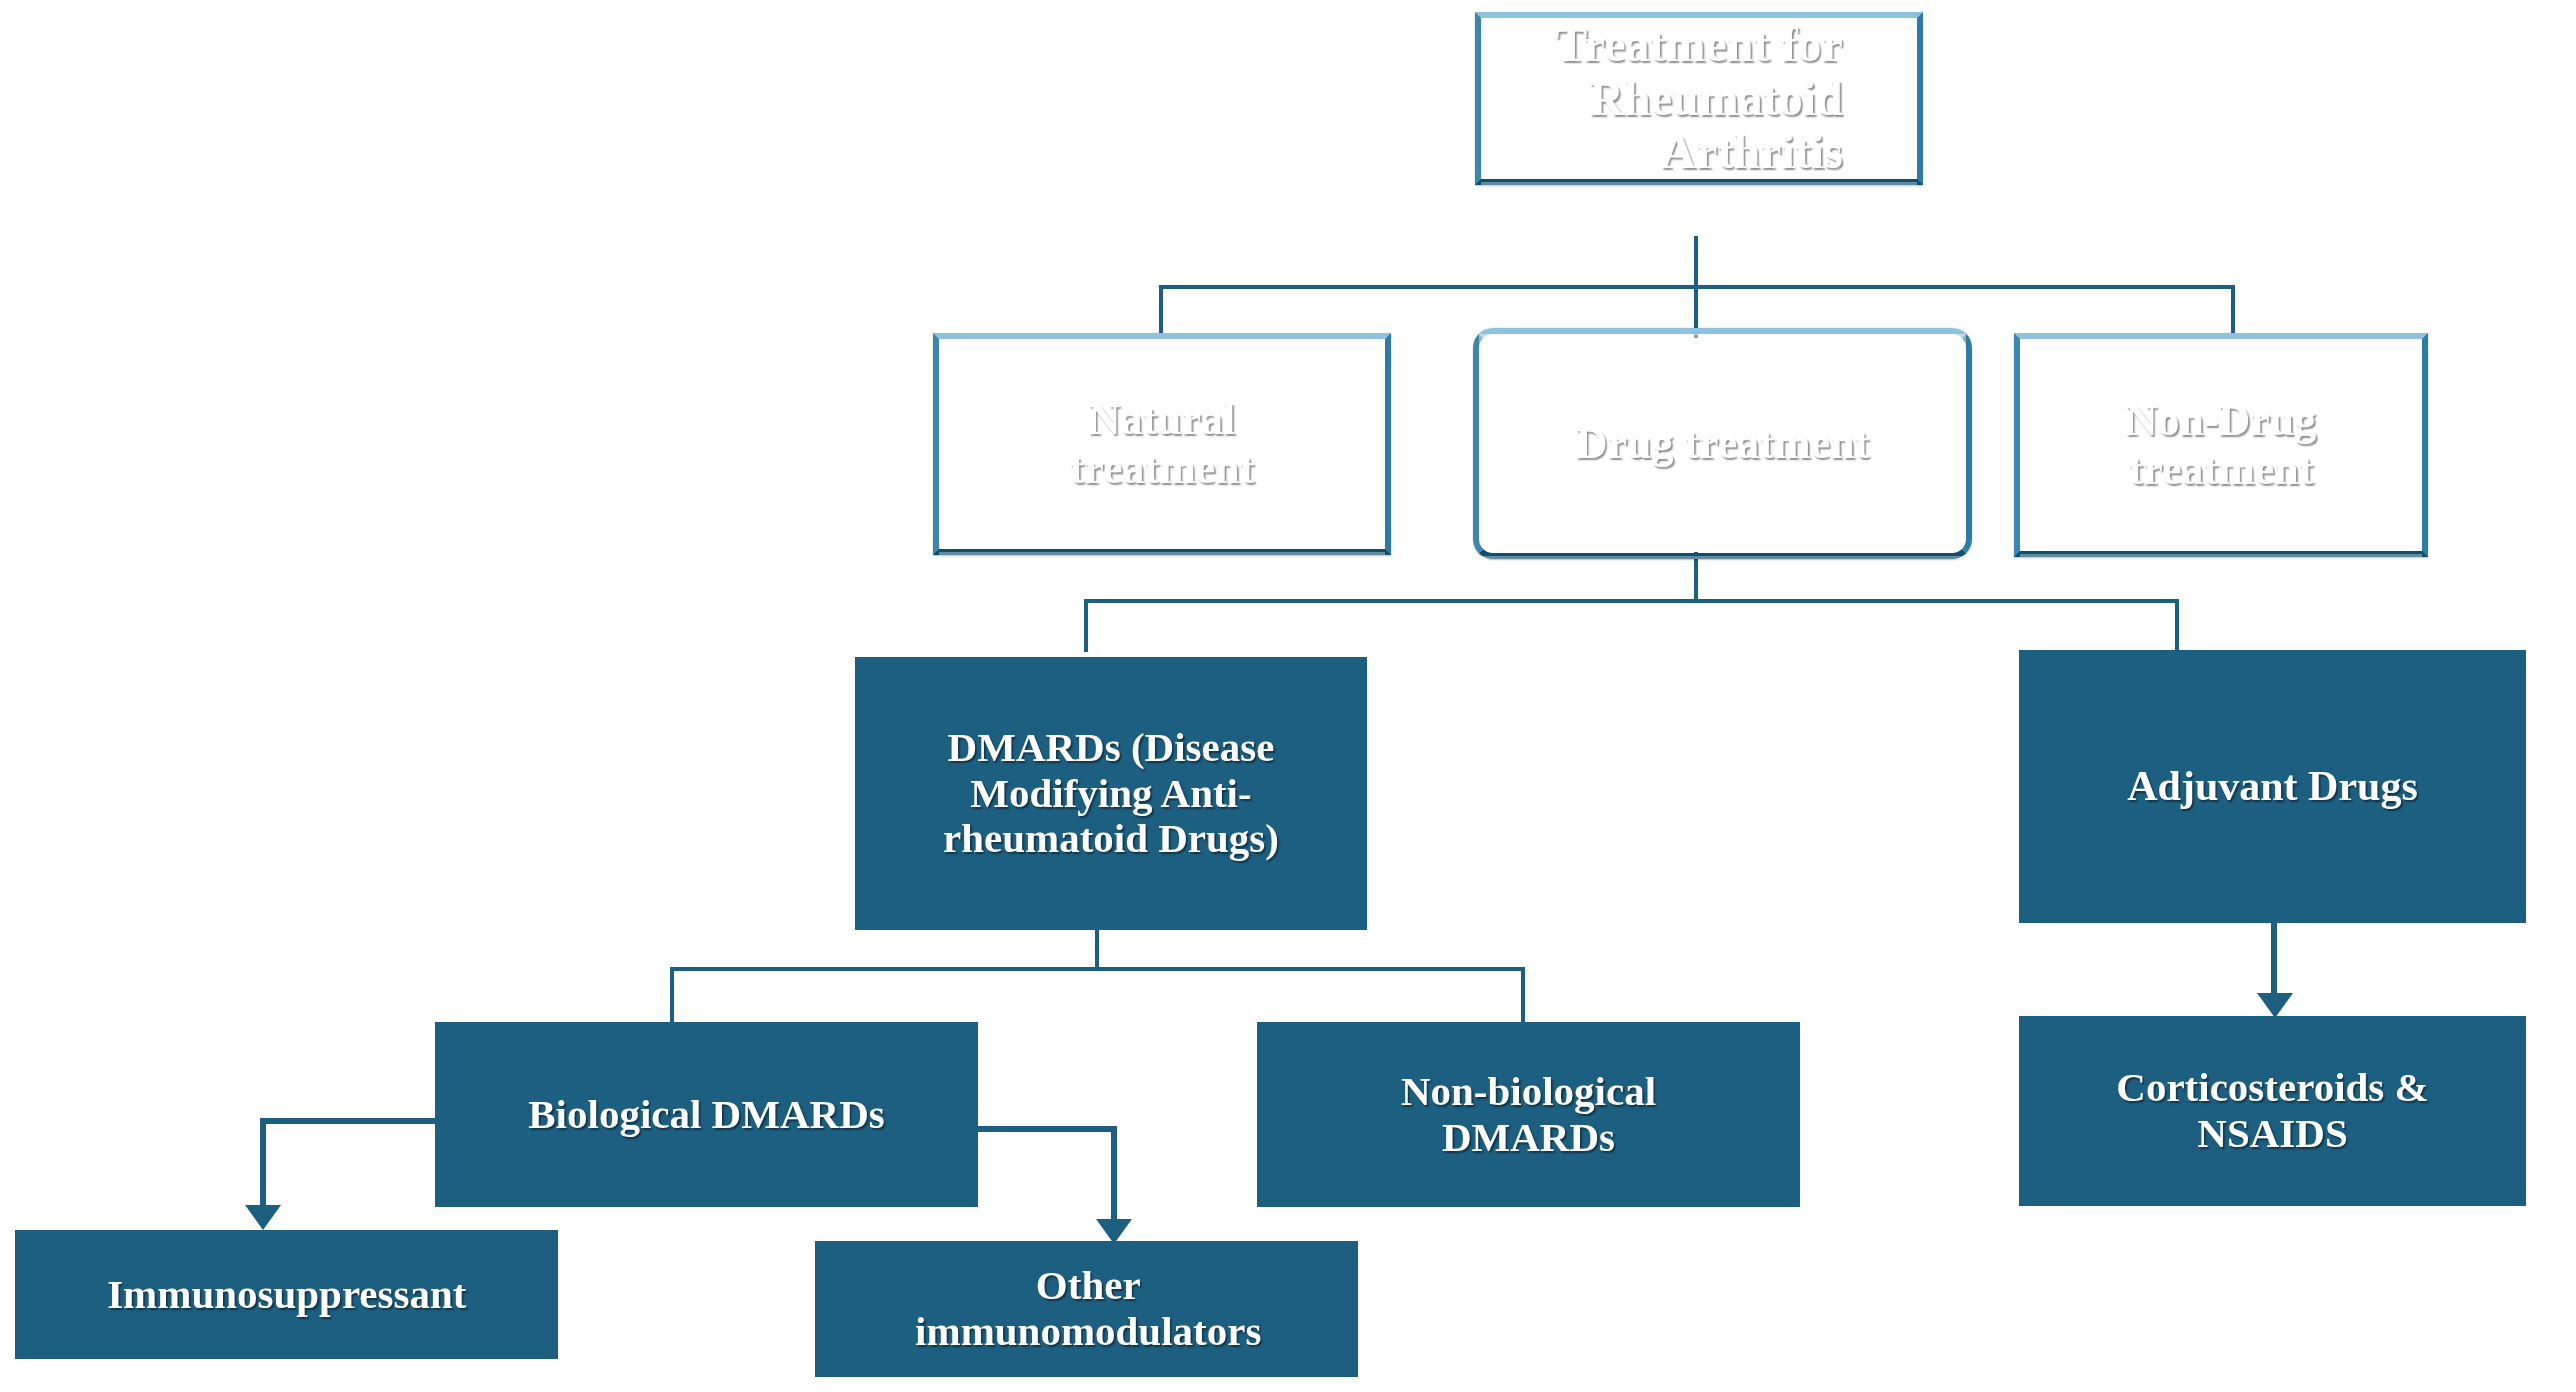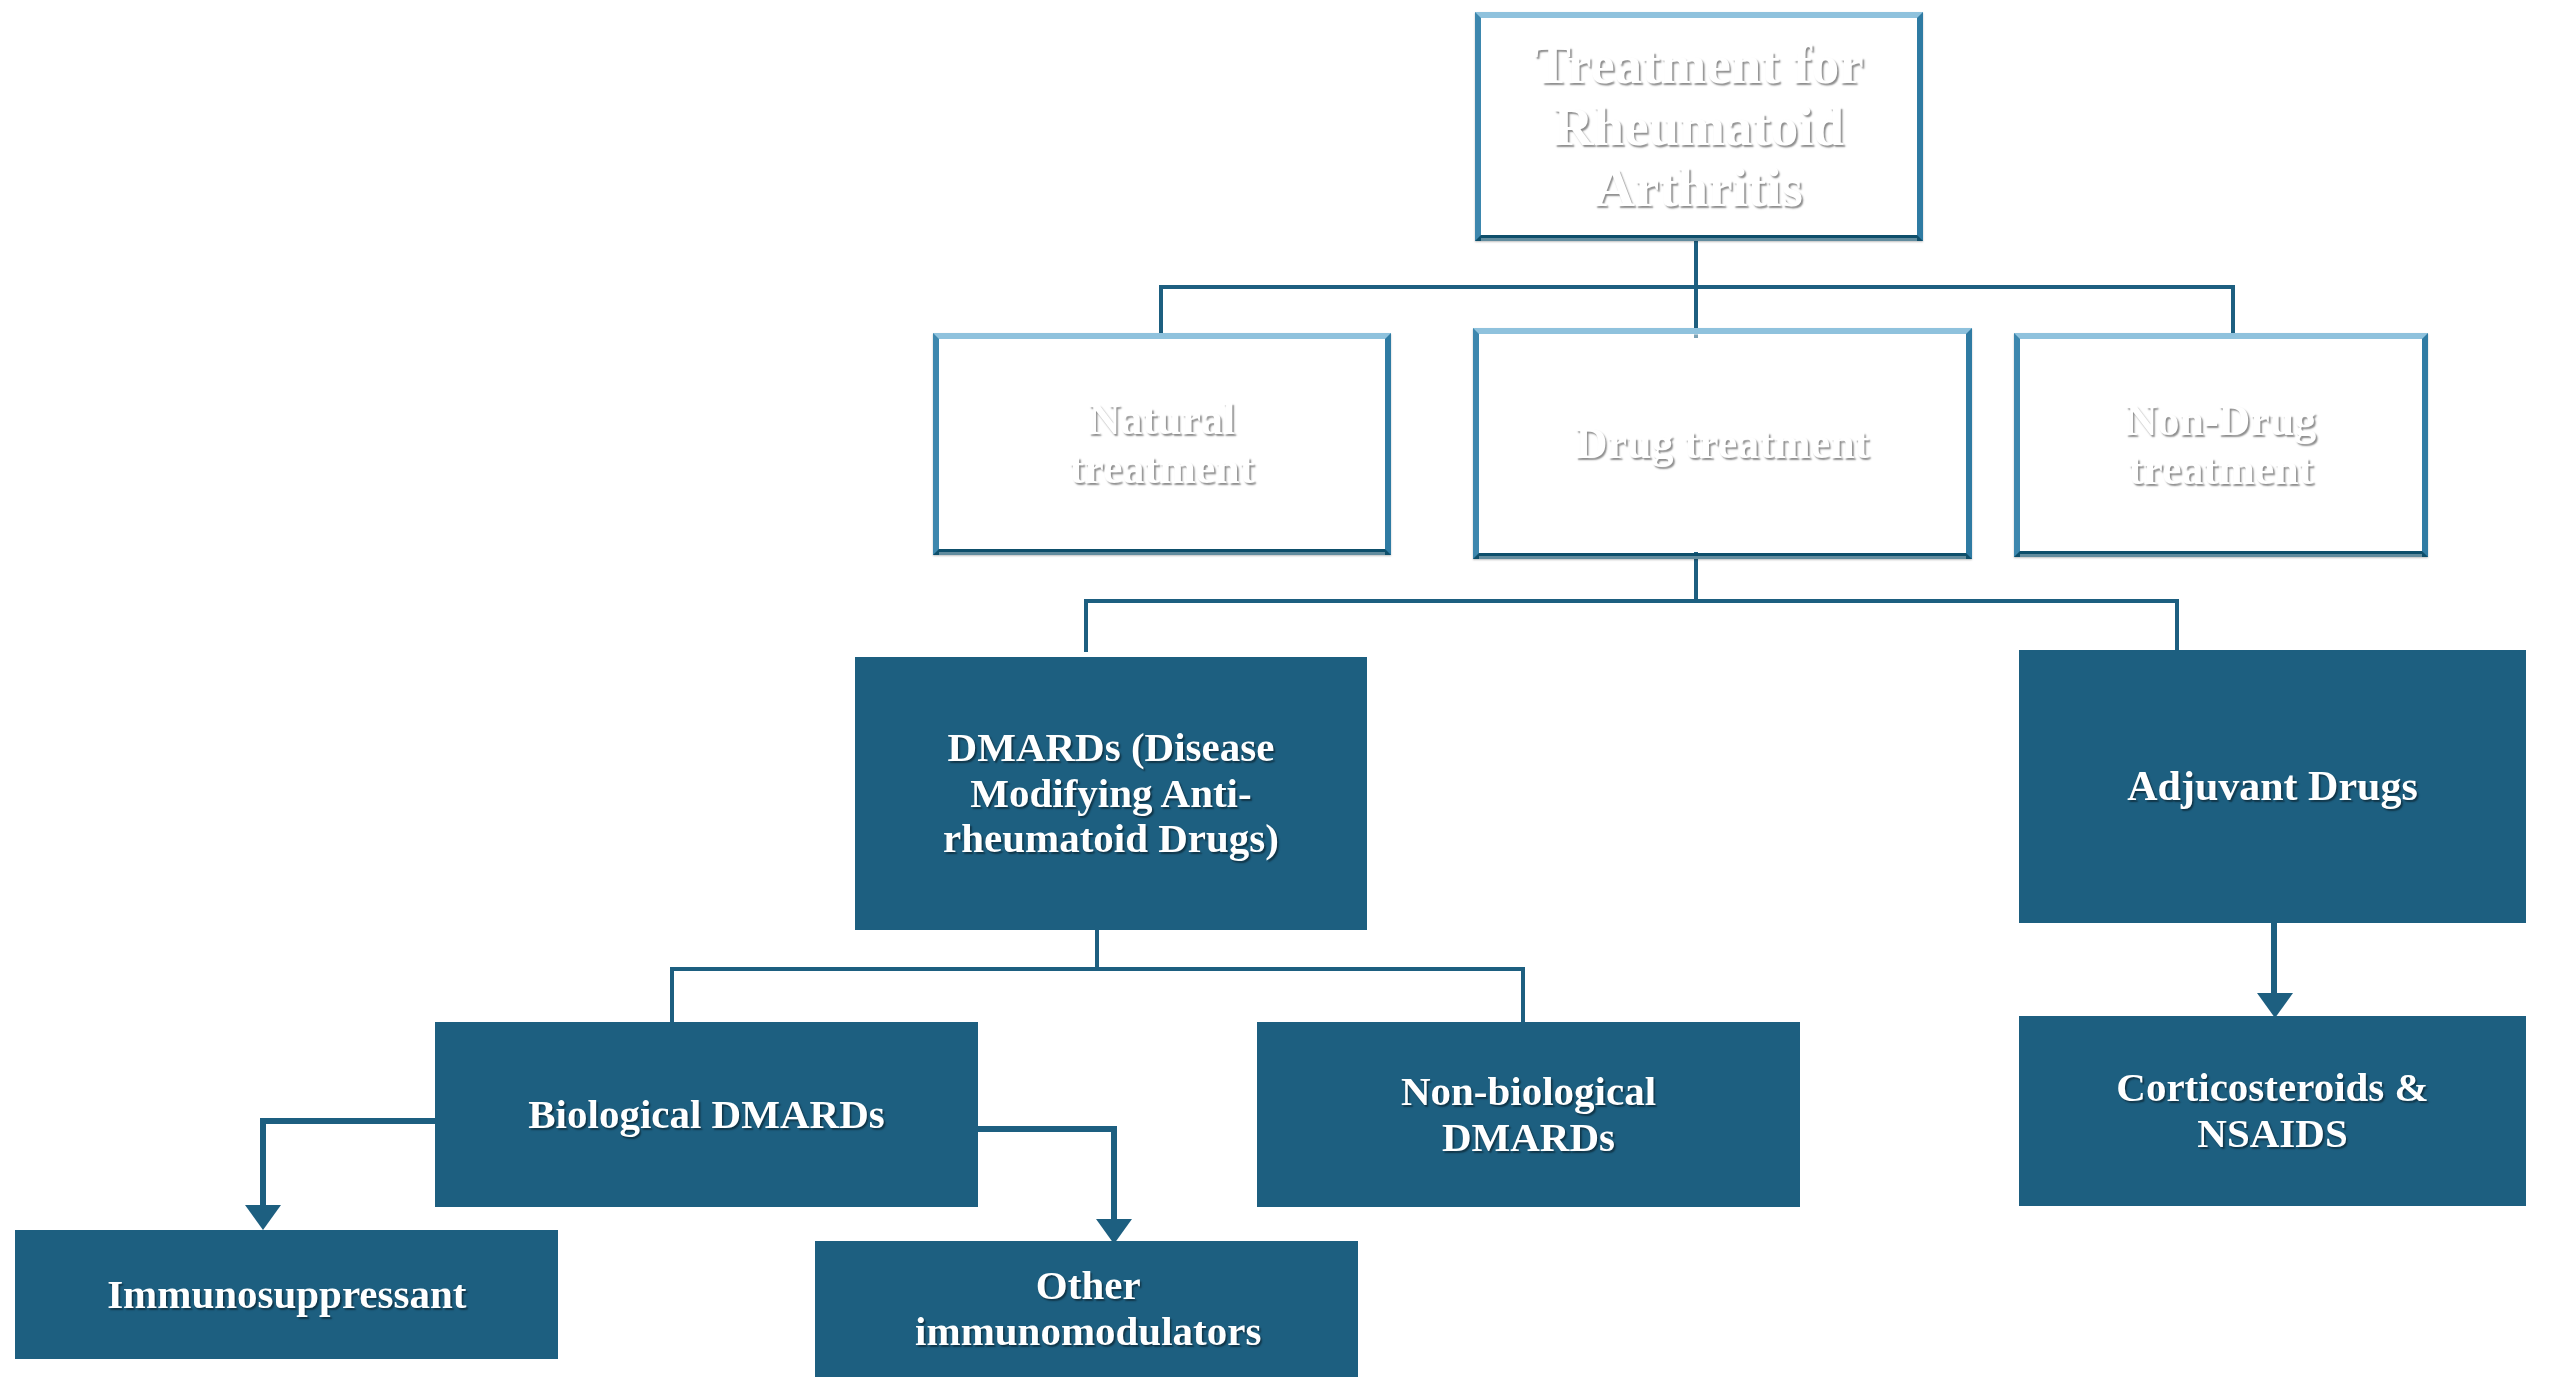--- a/index.html
+++ b/index.html
@@ -120,32 +120,32 @@
   <div class="arrowhead" style="left:2257px; top:993px;"></div>
 
   <div class="conn h" style="left:260px; top:1118px; width:178px; height:6px;"></div>
   <div class="conn v" style="left:260px; top:1118px; width:6px; height:93px;"></div>
   <div class="arrowhead" style="left:245px; top:1205px;"></div>
 
   <div class="conn h" style="left:974px; top:1126px; width:143px; height:6px;"></div>
   <div class="conn v" style="left:1111px; top:1126px; width:6px; height:100px;"></div>
   <div class="arrowhead" style="left:1096px; top:1219px;"></div>
 
-  <div class="node bevel" style="left:1475px; top:12px; width:448px; height:229px; font-size:55px;">
+  <div class="node bevel" style="left:1475px; top:12px; width:448px; height:173px; font-size:48px;text-align:right;">
     <span class="node-label">Treatment for
 Rheumatoid
 Arthritis</span>
   </div>
 
   <div class="node bevel" style="left:933px; top:333px; width:458px; height:222px; font-size:44px;">
     <span class="node-label">Natural
 treatment</span>
   </div>
 
-  <div class="node bevel" style="left:1473px; top:328px; width:499px; height:231px; font-size:44px;">
+  <div class="node bevel" style="left:1473px; top:328px; width:499px; height:231px; font-size:44px;border-radius:20px;">
     <span class="node-label">Drug treatment</span>
   </div>
 
   <div class="node bevel" style="left:2014px; top:333px; width:414px; height:224px; font-size:44px;">
     <span class="node-label">Non-Drug
 treatment</span>
   </div>
 
   <div class="node flat" style="left:855px; top:650px; width:512px; height:273px; font-size:41px;margin-top:7px;">
     <span class="node-label">DMARDs (Disease

